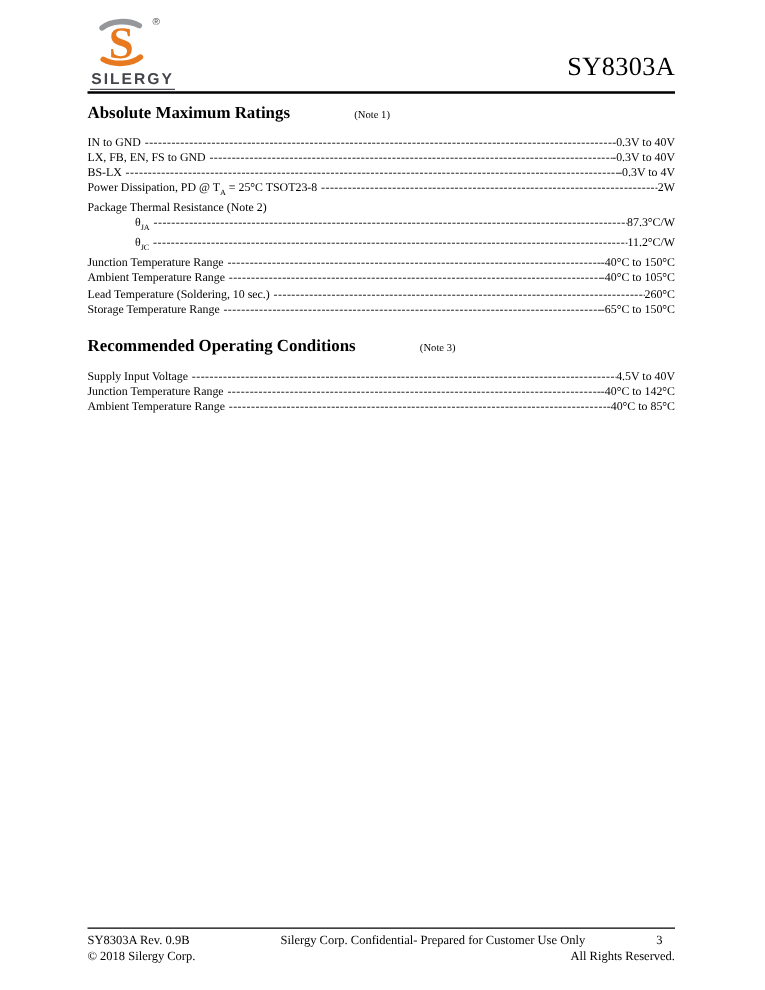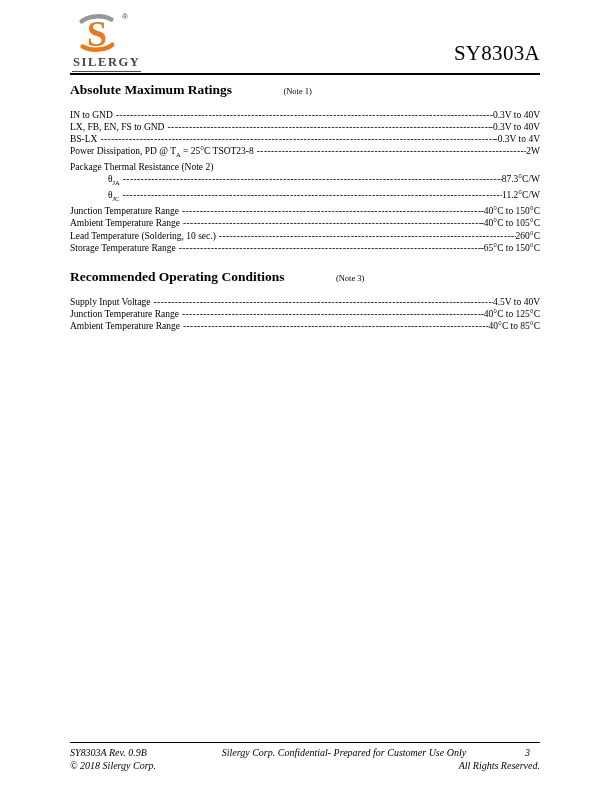--- a/index.html
+++ b/index.html
@@ -12,42 +12,42 @@
     font-family:"Liberation Serif","DejaVu Serif",serif;
     padding:8px 72px 0 70px;
     overflow:hidden;
   }
   
   .hdr { display:flex; justify-content:space-between; align-items:flex-end; height:64px; }
   .logo { display:flex; flex-direction:column; }
   .logo-mark { display:flex; align-items:flex-start; line-height:1; }
   .logo-reg { font-size:8px; margin-top:2px; margin-left:-2px; font-family:"Liberation Sans",sans-serif; color:#45474c; }
   .brand {
-    font-family:Liberation Serif, serif;
+    font-family:Liberation Sans, sans-serif;
     font-weight:bold; font-size:12.5px; letter-spacing:1.6px;
     color:#43454a; width:fit-content;
     border-bottom:1.5px solid #4a4c51; padding:0 1px 1px 1px; margin-left:2px;
   }
   .part-number { font-size:21px; font-weight:normal; padding-bottom:6px; letter-spacing:0.3px; }
   .header-rule { border-bottom:2px solid #000; margin-top:1px; }
   
   .section { margin-top:7px; }
   .section + .section { margin-top:15px; }
   .section h2 { font-size:13.5px; font-weight:bold; line-height:16px; }
   .section h2 .note { font-size:8.5px; font-weight:normal;margin-left:48px; }
   .rows { margin-top:10px; }
   .row { display:flex; align-items:baseline; font-size:9.5px; line-height:12.1px; white-space:nowrap; }
   .row.indent { padding-left:38px; }
   .row-label sub { font-size:6.5px; }
   .leader { flex:1 1 auto; min-width:0; overflow:hidden; white-space:nowrap; padding:0 3px; letter-spacing:0.4px; }
   .row-value { flex:0 0 auto; text-align:center; }
   
   .ftr { position:absolute; left:70px; right:72px; bottom:20px; font-size:10px; }
   .footer-rule { border-top:1px solid #000; margin-bottom:3px; }
-  .footer-row { display:flex; line-height:13px; align-items:flex-start;font-style:italic; }
+  .footer-row { display:flex; line-height:13px; align-items:flex-start; }
   .f-left { flex:0 0 auto; }
   .f-center { flex:1 1 auto; text-align:center;margin-left:16px; }
   .f-right { flex:0 0 auto; }
   .pagenum { padding-right:10px; }
   .footer-row.second { justify-content:space-between; }
 </style>
 </head>
 <body>
 
 <div class="page">
@@ -137,21 +137,21 @@
     </h2>
     <div class="rows">
         <div class="row">
           <span class="row-label"><span>Supply Input Voltage</span></span>
           <span class="leader">--------------------------------------------------------------------------------------------------------------------------------------------------------------------------------------------------------------------------------------------------------------------------------------------------------------------------------</span>
           <span class="row-value">4.5V to 40V</span>
         </div>
         <div class="row">
           <span class="row-label"><span>Junction Temperature Range</span></span>
           <span class="leader">--------------------------------------------------------------------------------------------------------------------------------------------------------------------------------------------------------------------------------------------------------------------------------------------------------------------------------</span>
-          <span class="row-value">-40°C to 125°C</span>
+          <span class="row-value">-40°C to 142°C</span>
         </div>
         <div class="row">
           <span class="row-label"><span>Ambient Temperature Range</span></span>
           <span class="leader">--------------------------------------------------------------------------------------------------------------------------------------------------------------------------------------------------------------------------------------------------------------------------------------------------------------------------------</span>
           <span class="row-value">-40°C to 85°C</span>
         </div>
       </div>
   </div>
 
   <div class="ftr">

